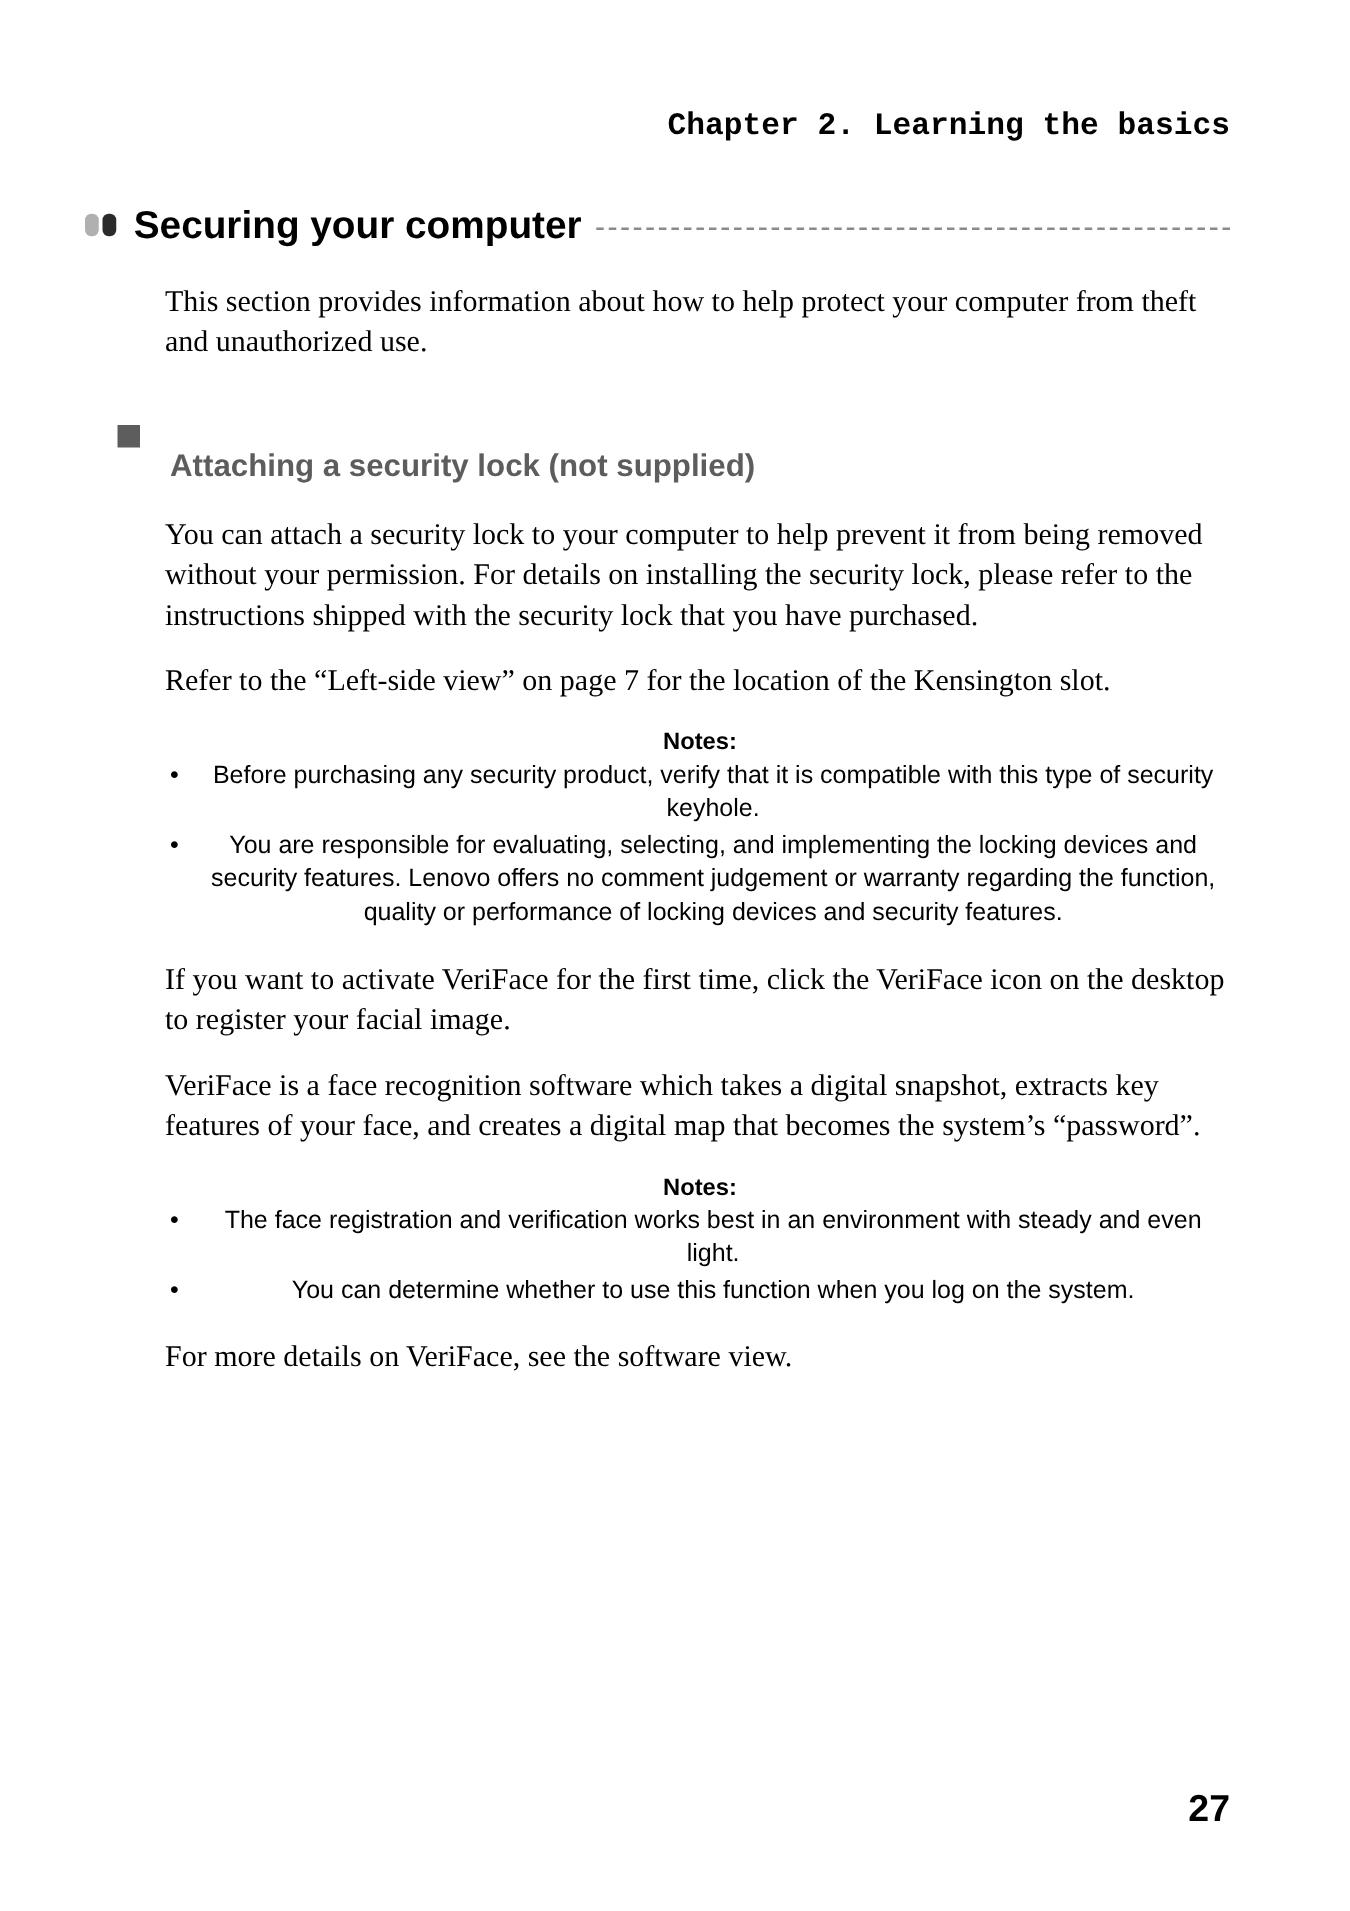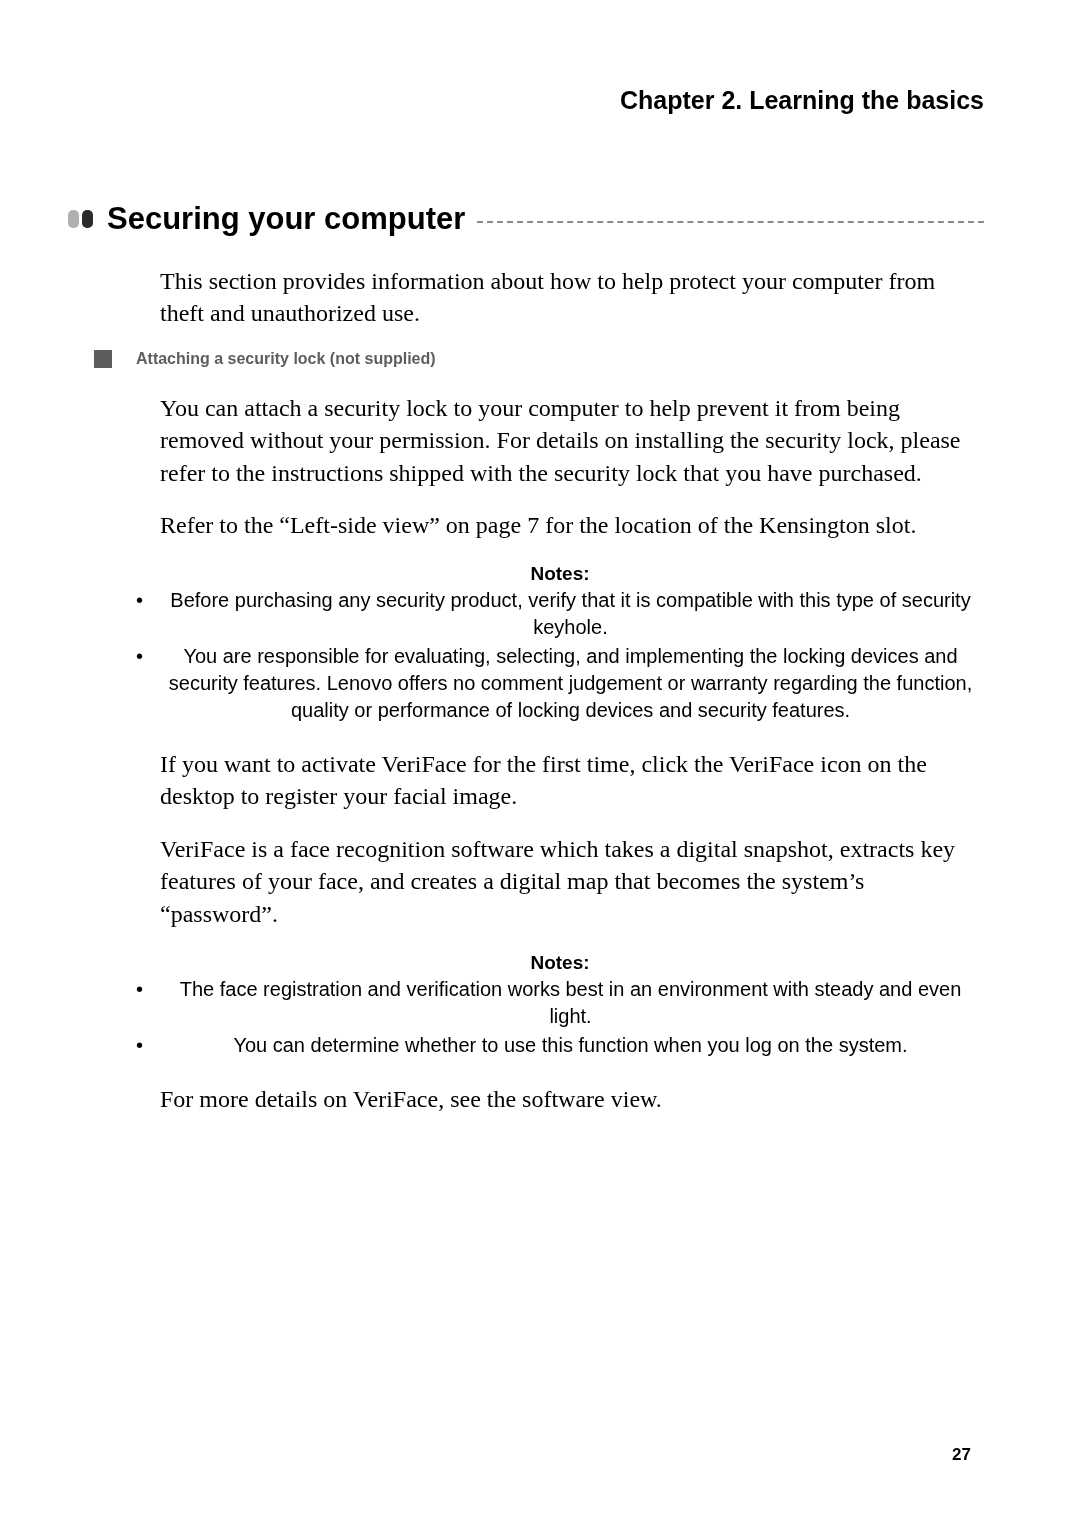--- a/index.html
+++ b/index.html
@@ -1,36 +1,36 @@
 <!DOCTYPE html>
 <html><head>
 <meta charset="utf-8">
 <style>
   * { margin: 0; padding: 0; box-sizing: border-box; }
   html, body { width: 1080px; height: 1529px; background: #fff; font-family: Georgia, "Times New Roman", serif; color: #000; }
   .page { width: 1080px; height: 1529px; position: relative; padding: 86px 96px 60px 96px; }
-  .chapter-header { font-family: Liberation Sans, sans-serif; font-weight: 700; font-size: 25px; text-align: right; margin-bottom: 86px; }
+  .chapter-header { font-family: Liberation Mono, monospace; font-weight: 700; font-size: 25px; text-align: right; margin-bottom: 47px; }
   .main-head-row { display: flex; align-items: center; margin-bottom: 28px; justify-content: space-between; }
   .main-head-bullets { display: flex; gap: 3px; margin-right: 14px; margin-left: -28px; }
   .round-bullet { width: 11px; height: 18px; border-radius: 5px; }
   .rb-gray { background: #b0b0b0; }
   .rb-black { background: #2b2b2b; }
   .main-heading { font-family: Arial, Helvetica, sans-serif; font-weight: 700; font-size: 31px; margin-right: 12px; white-space: nowrap; }
   .head-dash { flex: 1; height: 0; border-top: 2px dashed #8a8a8a; margin-top: 6px; }
-  .body { font-size: 24px; line-height: 1.35; margin-left: 64px; margin-bottom: 20px; font-family: "Book Antiqua", Palatino, Georgia, serif; }
+  .body { font-size: 24px; line-height: 1.35; margin-left: 36px; margin-bottom: 20px; font-family: "Book Antiqua", Palatino, Georgia, serif; }
   .sub-row { display: flex; align-items: center; margin-top: 18px; margin-bottom: 24px; }
   .square-bullet { width: 18px; height: 18px; background: #5d5d5d; margin-right: 24px; margin-left: -2px; }
-  .sub-heading { font-family: Arial, Helvetica, sans-serif; font-weight: 700; font-size: 16px; color: #5d5d5d; }
+  .sub-heading { font-family: Arial, Helvetica, sans-serif; font-weight: 700; font-size: 25px; color: #5d5d5d; margin-top: 48px; }
   .notes-block { margin-left: 40px; font-size: 20px; line-height: 1.35; margin-bottom: 24px; text-align: center; }
   .notes-label { font-family: Arial, Helvetica, sans-serif; font-weight: 700; font-size: 19px; margin-bottom: 0px; }
   .notes-list { list-style: none; padding-left: 0; }
   .notes-list li { display: flex; margin-bottom: 2px; }
   .nbull { margin-right: 14px; font-family: Arial, sans-serif; line-height: 1.35; }
   .ntext { flex: 1; font-family: Liberation Sans, sans-serif; }
-  .page-num { position: absolute; right: 109px; bottom: 64px; font-family: Arial, Helvetica, sans-serif; font-weight: 700; font-size: 17px; }
+  .page-num { position: absolute; right: 96px; bottom: 64px; font-family: Arial, Helvetica, sans-serif; font-weight: 700; font-size: 30px; }
 </style>
 </head>
 <body>
 
 <div class="page">
 
   <div class="chapter-header">Chapter 2. Learning the basics</div>
 
   <div class="main-head-row">
     <div class="main-head-bullets">

